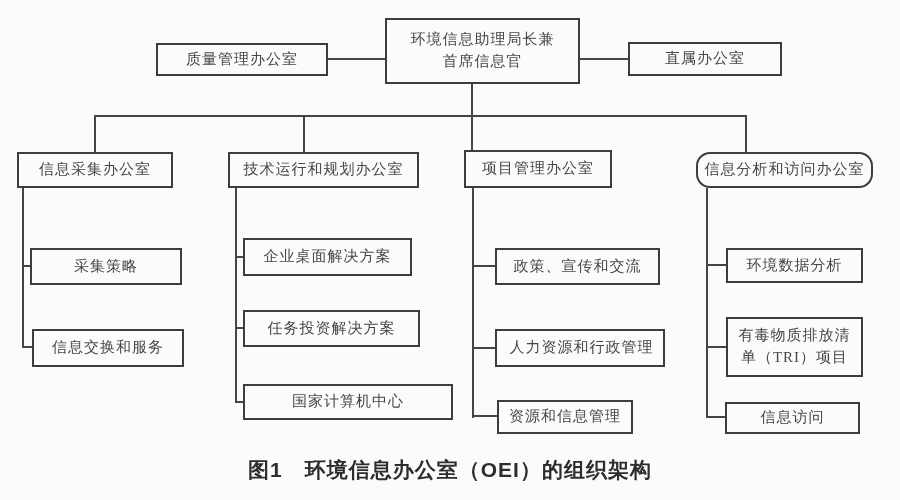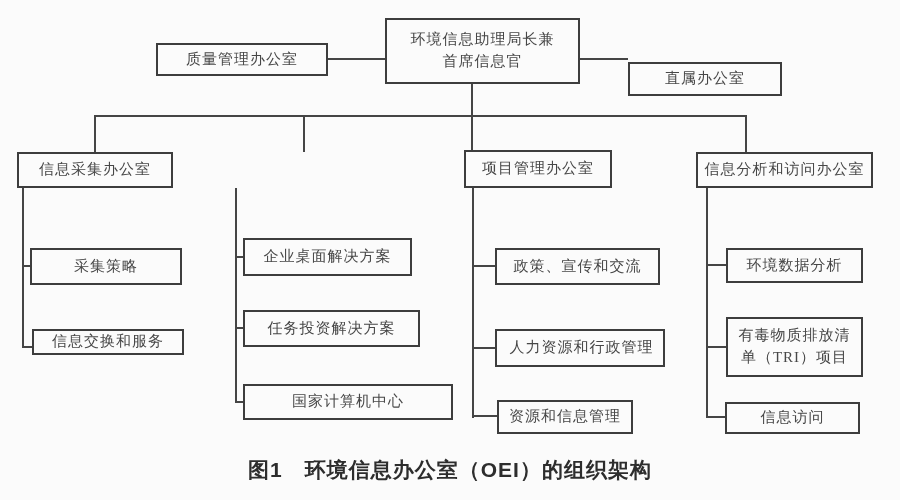--- a/index.html
+++ b/index.html
@@ -55,54 +55,57 @@
 
   <div class="box" style="left:385px; top:18px; width:195px; height:66px;">
     <div>环境信息助理局长兼</div>
     <div>首席信息官</div>
   </div>
 
   <div class="box" style="left:156px; top:43px; width:172px; height:33px;">
     <div>质量管理办公室</div>
   </div>
 
-  <div class="box" style="left:628px; top:42px; width:154px; height:34px;margin-top:20px;">
+  <div class="box" style="left:628px; top:42px; width:154px; height:34px;">
     <div>直属办公室</div>
   </div>
 
   <div class="line" style="left:328px; top:58px; width:57px; height:2px;"></div>
   <div class="line" style="left:580px; top:58px; width:48px; height:2px;"></div>
   <div class="line" style="left:471px; top:84px; width:2px; height:33px;"></div>
   <div class="line" style="left:94px;  top:115px; width:653px; height:2px;"></div>
   <div class="line" style="left:94px;  top:117px; width:2px; height:35px;"></div>
   <div class="line" style="left:303px; top:117px; width:2px; height:35px;"></div>
   <div class="line" style="left:471px; top:117px; width:2px; height:35px;"></div>
   <div class="line" style="left:745px; top:117px; width:2px; height:35px;"></div>
 
   <div class="box" style="left:17px; top:152px; width:156px; height:36px;">
     <div>信息采集办公室</div>
   </div>
+  <div class="box" style="left:228px; top:152px; width:191px; height:36px;">
+    <div>技术运行和规划办公室</div>
+  </div>
   <div class="box" style="left:464px; top:150px; width:148px; height:38px;align-items:center;">
     <div>项目管理办公室</div>
   </div>
-  <div class="box" style="left:696px; top:152px; width:177px; height:36px;">
+  <div class="box" style="left:696px; top:152px; width:177px; height:36px;border-radius:14px;">
     <div>信息分析和访问办公室</div>
   </div>
 
   <div class="line" style="left:22px;  top:188px; width:2px; height:160px;"></div>
   <div class="line" style="left:235px; top:188px; width:2px; height:215px;"></div>
   <div class="line" style="left:472px; top:188px; width:2px; height:230px;"></div>
   <div class="line" style="left:706px; top:188px; width:2px; height:230px;"></div>
 
   <div class="line" style="left:24px; top:265px; width:8px;  height:2px;"></div>
   <div class="line" style="left:24px; top:346px; width:10px; height:2px;"></div>
   <div class="box" style="left:30px; top:248px; width:152px; height:37px;">
     <div>采集策略</div>
   </div>
-  <div class="box" style="left:32px; top:329px; width:152px; height:26px;">
+  <div class="box" style="left:32px; top:329px; width:152px; height:38px;">
     <div>信息交换和服务</div>
   </div>
 
   <div class="line" style="left:237px; top:256px; width:8px; height:2px;"></div>
   <div class="line" style="left:237px; top:327px; width:8px; height:2px;"></div>
   <div class="line" style="left:237px; top:401px; width:8px; height:2px;"></div>
   <div class="box" style="left:243px; top:238px; width:169px; height:38px;">
     <div>企业桌面解决方案</div>
   </div>
   <div class="box" style="left:243px; top:310px; width:177px; height:37px;">

